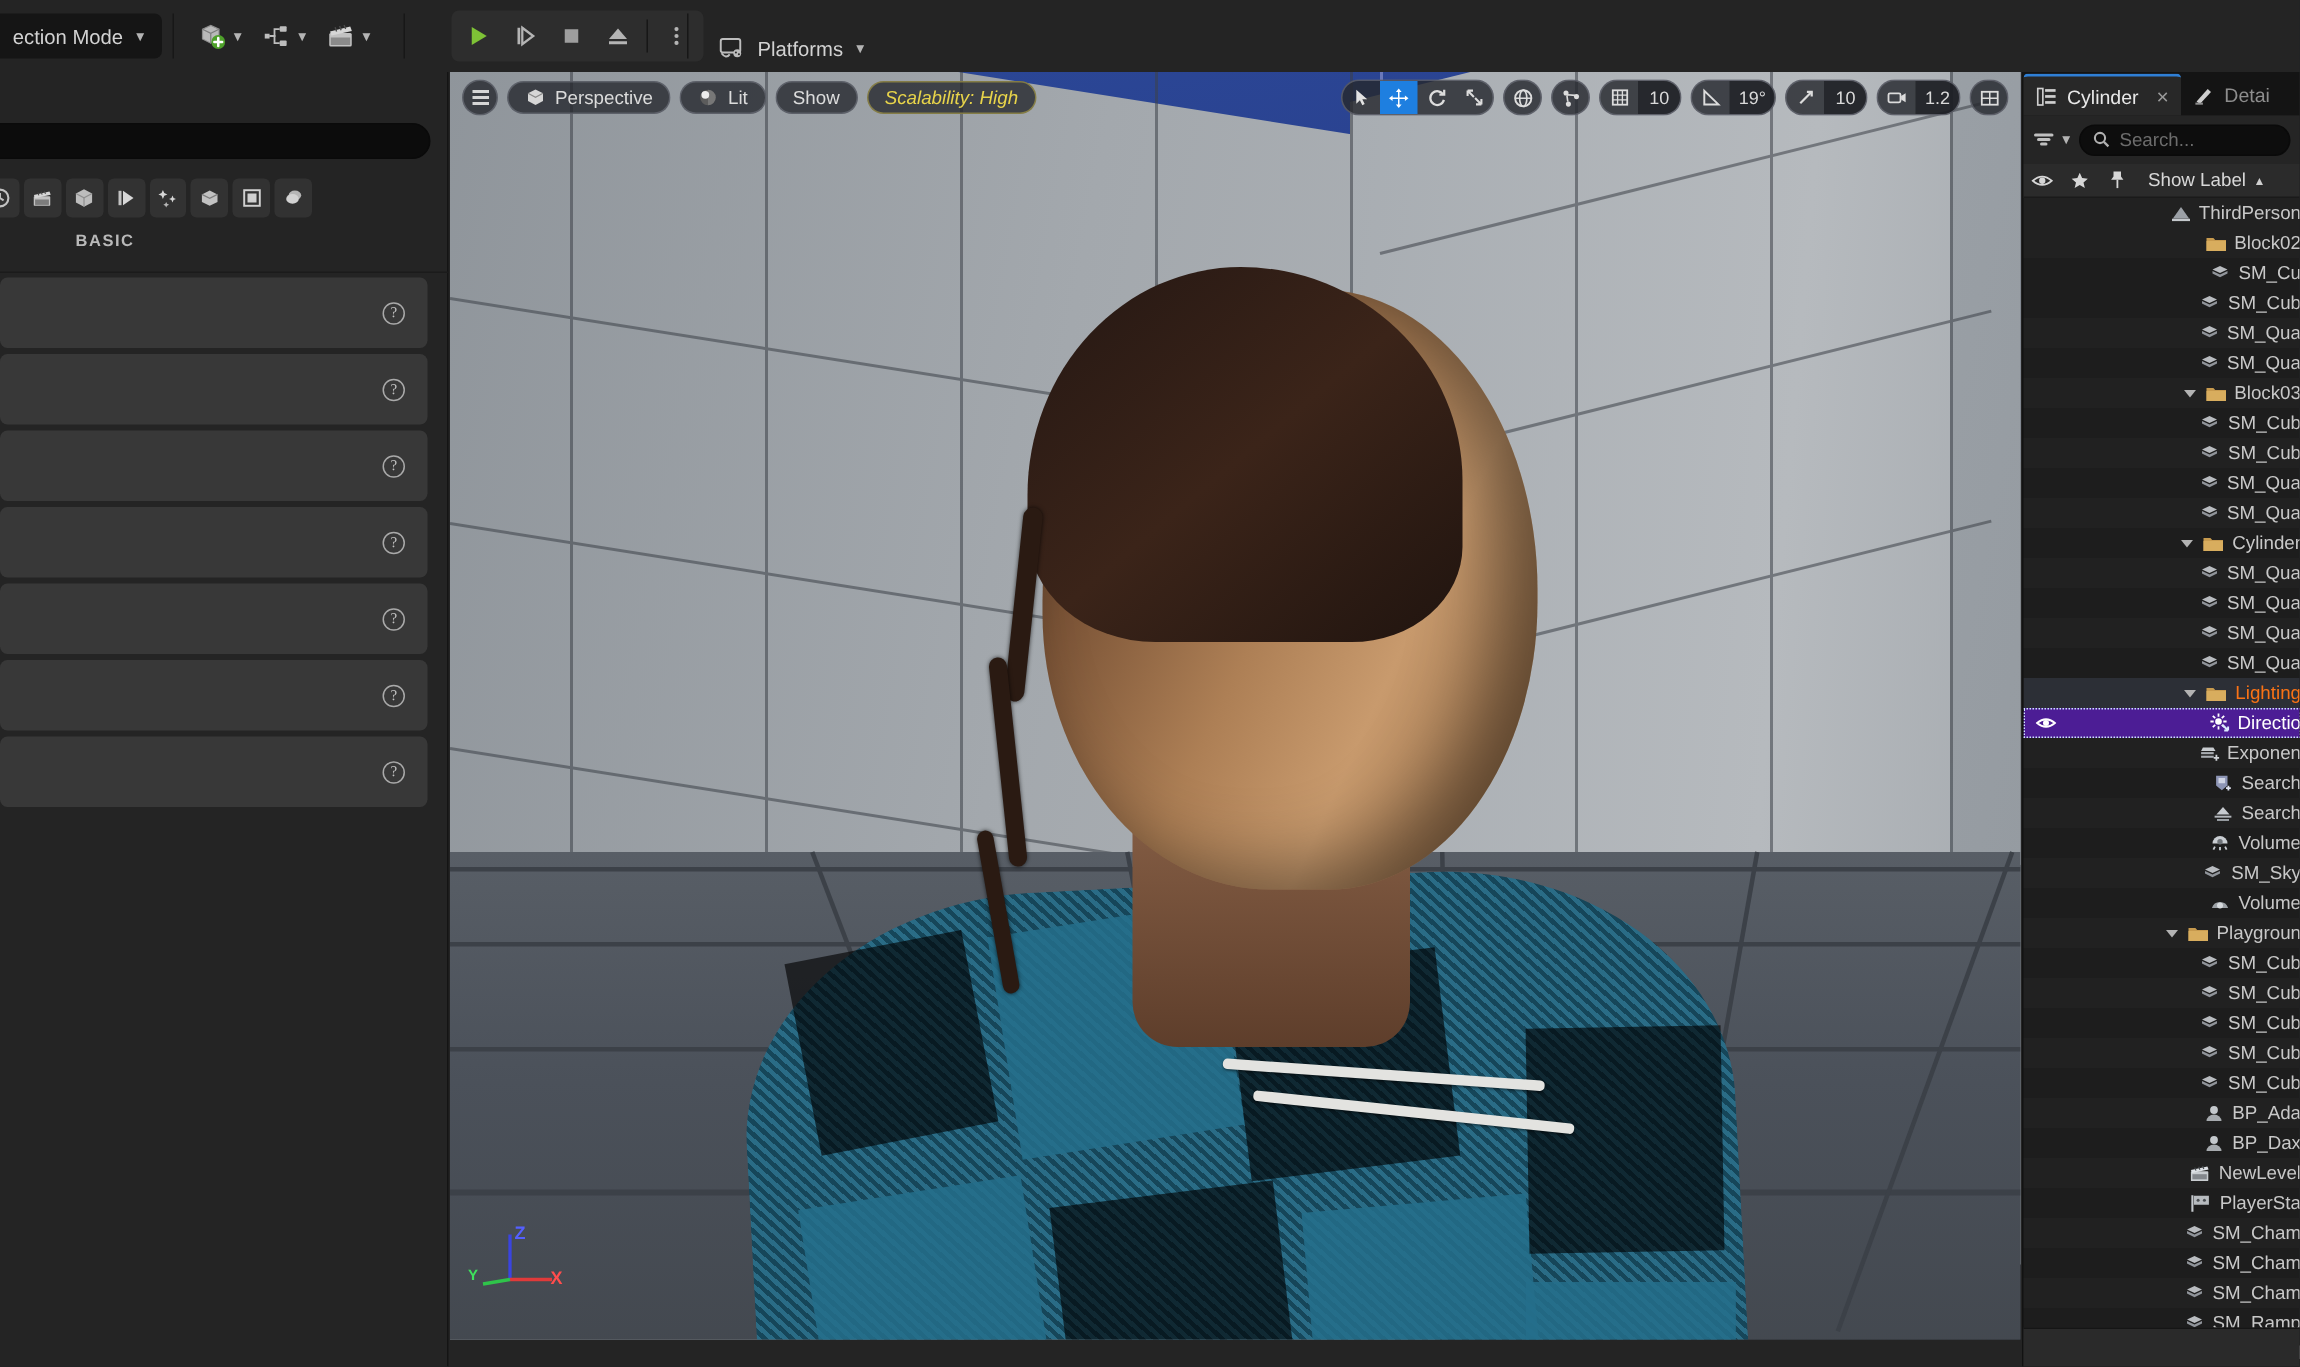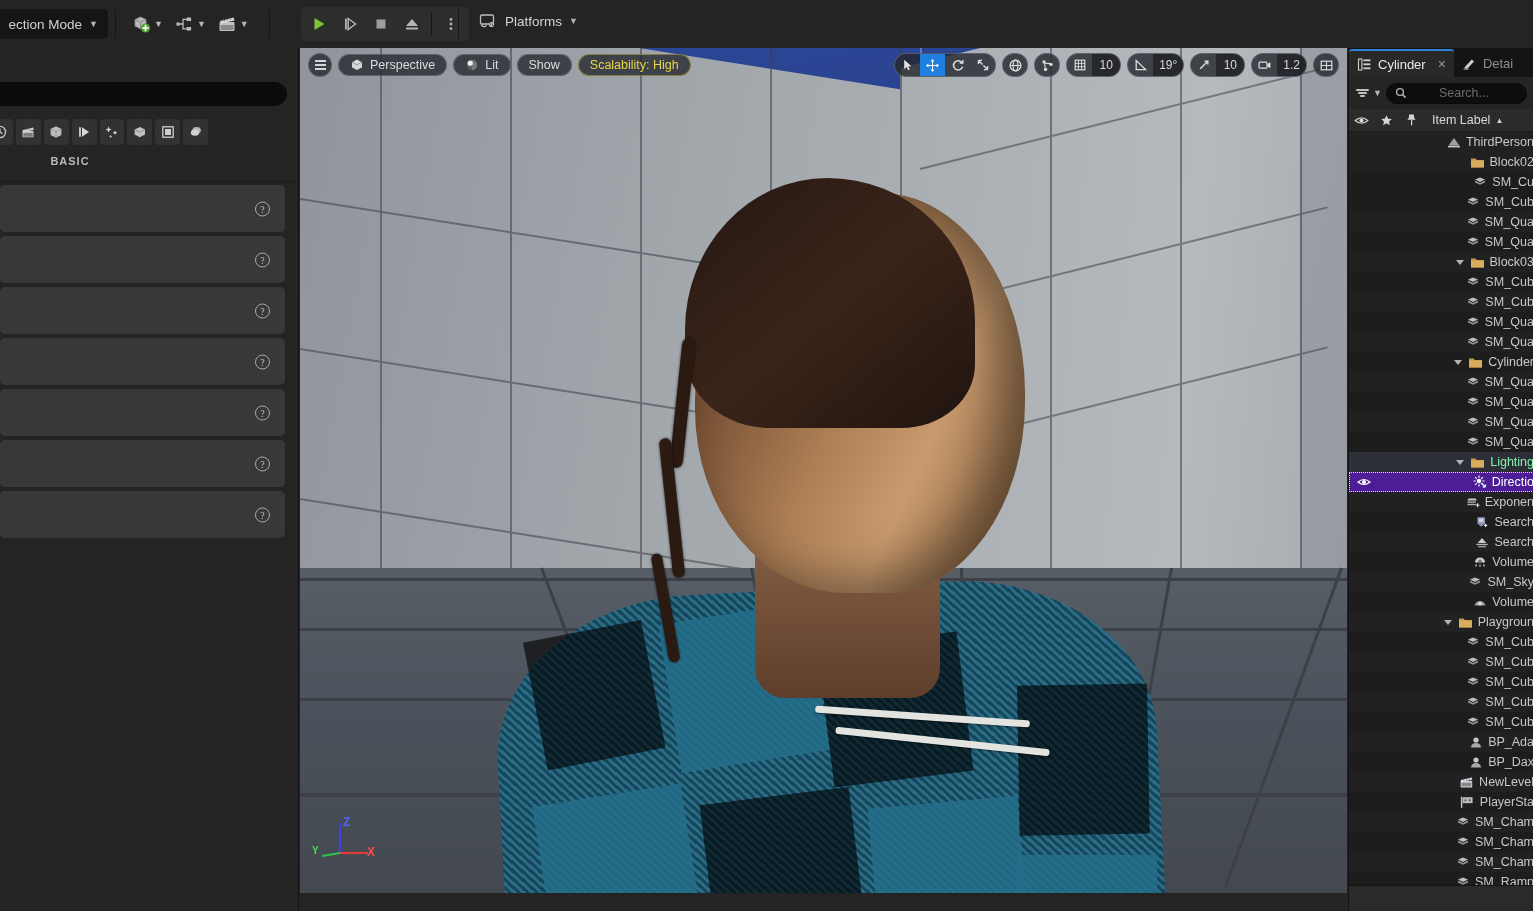--- a/index.html
+++ b/index.html
@@ -242,21 +242,21 @@
     display: flex; align-items: center; gap: 4px; padding: 0 7px;
     background: #252525;
   }
   .filter-icon { display: flex; flex-direction: column; gap: 1.6px; align-items: center; }
   .filter-icon i { display: block; height: 1.8px; background: #c0c0c0; border-radius: 1px; }
   .searchbox {
     flex: 1; height: 21px; background: #0d0d0d; border-radius: 11px;
     display: flex; align-items: center; gap: 6px; padding: 0 8px;
     border: 1px solid #0a0a0a;
   }
-  .searchbox span { color: #6c6c6c; font-size: 12.5px; margin-left: 26px; }
+  .searchbox span { color: #6c6c6c; font-size: 12.5px; }
 
   .colhdr {
     position: absolute; left: 0; top: 61px; width: 185px; height: 23px;
     display: flex; align-items: center; background: #2b2b2b;
     border-bottom: 1px solid #1a1a1a;
   }
   .colhdr-cell {
     width: 25px; display: flex; align-items: center; justify-content: center;
   }
   .colhdr-label {
@@ -282,21 +282,21 @@
     position: absolute; left: 8px; top: 50%; transform: translateY(-50%);
     display: none;
   }
   .trow.sel .eye { display: block; }
   .trow-inner {
     display: flex; align-items: center; gap: 5px;
     margin-left: auto; padding-right: 0px;
   }
   .tname { color: #c8c8c8; font-size: 12.5px; }
   .trow.sel .tname { color: #ffffff; }
-  .trow.hdrrow .tname { color: #86efac; }
+  .trow.hdrrow .tname { color: #f97316; }
   .tri {
     width: 0; height: 0; border-left: 4.5px solid transparent;
     border-right: 4.5px solid transparent; border-top: 5.5px solid #b3b3b3;
     margin-right: 1px;
   }
   .statusbar {
     position: absolute; left: 0; bottom: 0; width: 185px; height: 26px;
     background: #2a2a2a; border-top: 1px solid #151515;
     display: flex; align-items: center; padding-left: 10px;
   }
@@ -382,21 +382,21 @@
         <svg width="18" height="18" viewBox="0 0 18 18">
           <circle cx="9" cy="4.4" r="1.4" fill="#b4b4b4"></circle>
           <circle cx="9" cy="9" r="1.4" fill="#b4b4b4"></circle>
           <circle cx="9" cy="13.6" r="1.4" fill="#b4b4b4"></circle>
         </svg>
       </div>
     </div>
 
     <div class="tb-sep" style="position:absolute;left:455px;top:9px;"></div>
 
-    <div class="plat-btn" style="position:absolute;left:470px;top:6px;">
+    <div class="plat-btn" style="position:absolute;left:470px;top:17px;">
       <svg width="20" height="20" viewBox="0 0 20 20">
         <rect x="2.5" y="4" width="13" height="9" rx="1.4" fill="none" stroke="#bdbdbd" stroke-width="1.3"></rect>
         <path d="M3 13.5 q3 4 5.5 .8" stroke="#bdbdbd" stroke-width="1.3" fill="none"></path>
         <circle cx="13.5" cy="13.5" r="2.6" fill="#bdbdbd"></circle>
         <circle cx="12.6" cy="13" r=".7" fill="#2b2b2b"></circle>
         <circle cx="14.6" cy="14.2" r=".7" fill="#2b2b2b"></circle>
       </svg>
       <span>Platforms</span>
       <span class="chev">▼</span>
     </div>
@@ -579,21 +579,21 @@
         <svg width="14" height="14" viewBox="0 0 14 14">
           <circle cx="7" cy="7" r="5.2" fill="#5c5c5c"></circle>
           <path d="M7 1.8 a5.2 5.2 0 0 1 0 10.4 Z" fill="#e8e8e8" opacity=".2"></path>
           <circle cx="5.2" cy="5.2" r="2.6" fill="#ededed"></circle>
         </svg>
         <span>Lit</span>
       </div>
       <div class="vp-pill">
         <span>Show</span>
       </div>
-      <div class="vp-pill" style="border-color:rgba(150,140,70,.8);">
+      <div class="vp-pill" style="border-color:rgba(150,140,70,.8);font-style:italic;">
         <span class="vp-scal">Scalability: High</span>
       </div>
 
       <div class="vp-right">
 
         <div class="gizmo-group">
           <div class="giz-btn">
             <svg width="14" height="14" viewBox="0 0 14 14">
               <path d="M3.2 1.8 L3.2 11.2 L5.6 8.9 L7.2 12.2 L8.8 11.4 L7.2 8.2 L10.5 8.2 Z" fill="#e2e2e2"></path>
             </svg>
@@ -746,21 +746,21 @@
           <path d="M6.5 1.2 L8.1 4.7 L11.9 5.1 L9 7.6 L9.9 11.3 L6.5 9.3 L3.1 11.3 L4 7.6 L1.1 5.1 L4.9 4.7 Z" fill="#d6d6d6"></path>
         </svg>
       </div>
       <div class="colhdr-cell">
         <svg width="13" height="14" viewBox="0 0 13 14">
           <path d="M4 1.4 h5 v3.2 l1.6 2.2 h-8.2 L4 4.6 Z" fill="#d6d6d6"></path>
           <rect x="6" y="6.8" width="1.2" height="5.6" fill="#d6d6d6"></rect>
         </svg>
       </div>
       <div class="colhdr-label">
-        <span>Item Label</span>
+        <span>Show Label</span>
         <span style="font-size:8px;color:#cfcfcf;">▲</span>
       </div>
     </div>
 
     <div class="tree" id="tree">
         <div class="trow alt">
           <div class="trow-inner">
             <span style="display: flex;">
               <svg width="14" height="13" viewBox="0 0 14 13">
                 <path d="M7 2 L12.4 9.6 H1.6 Z" fill="#9ba0a6"></path>

